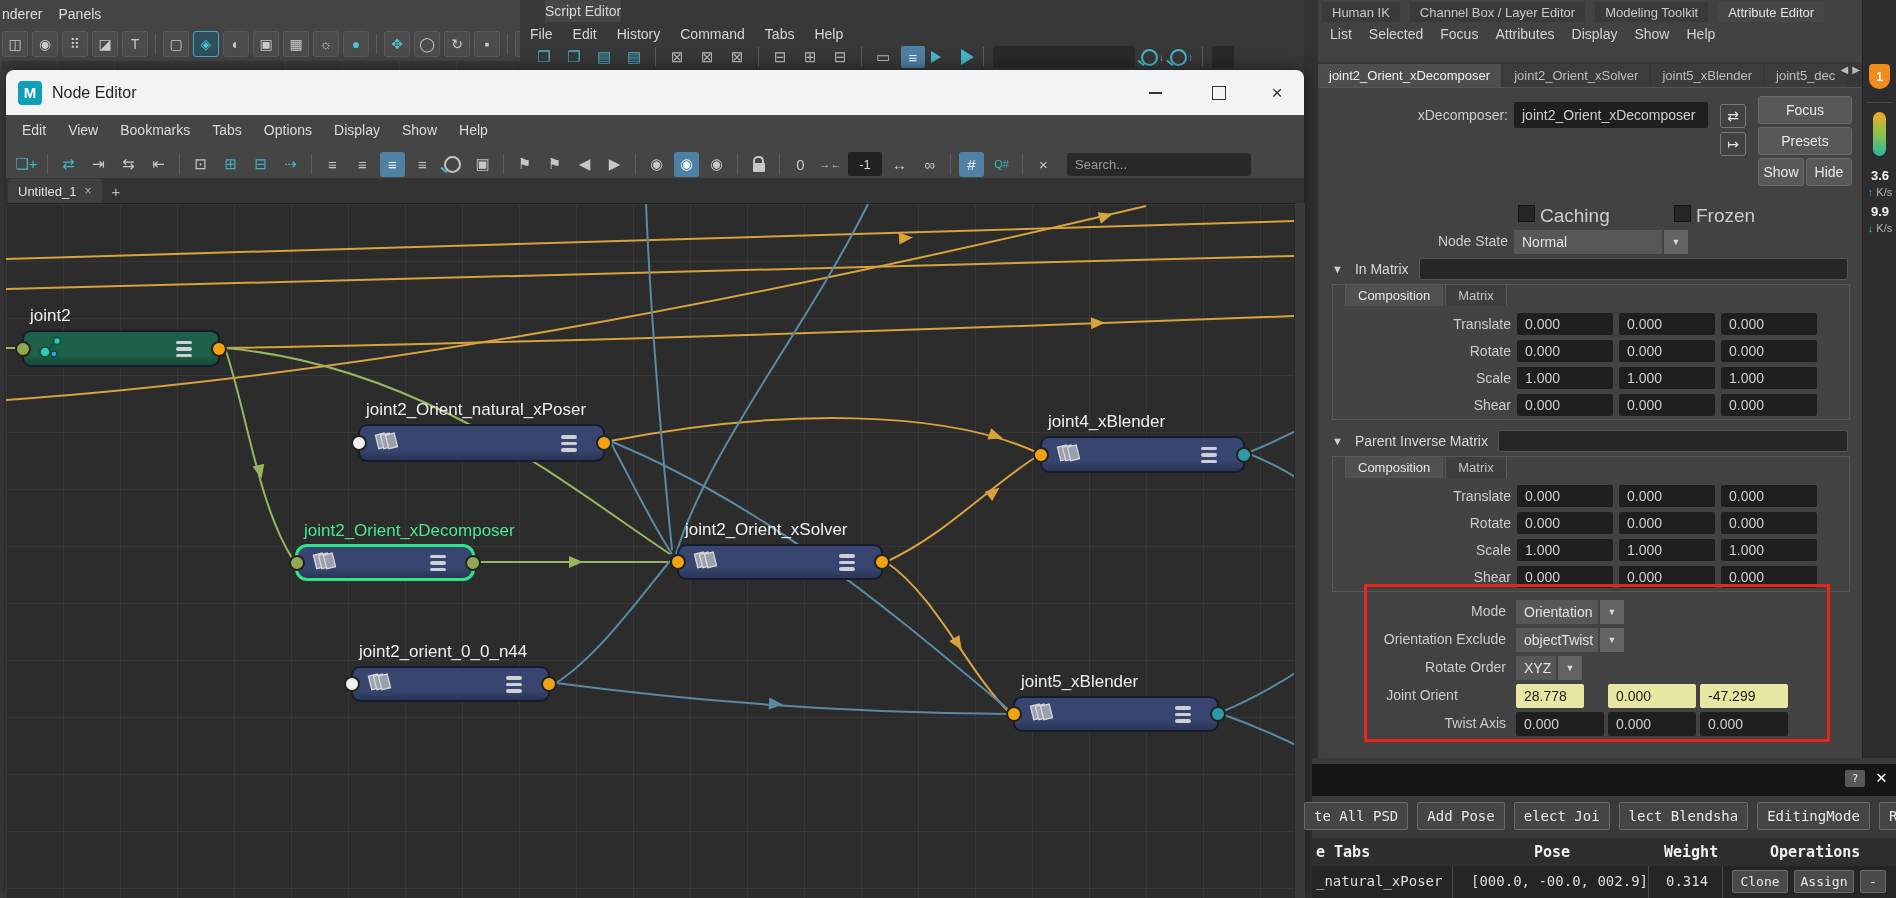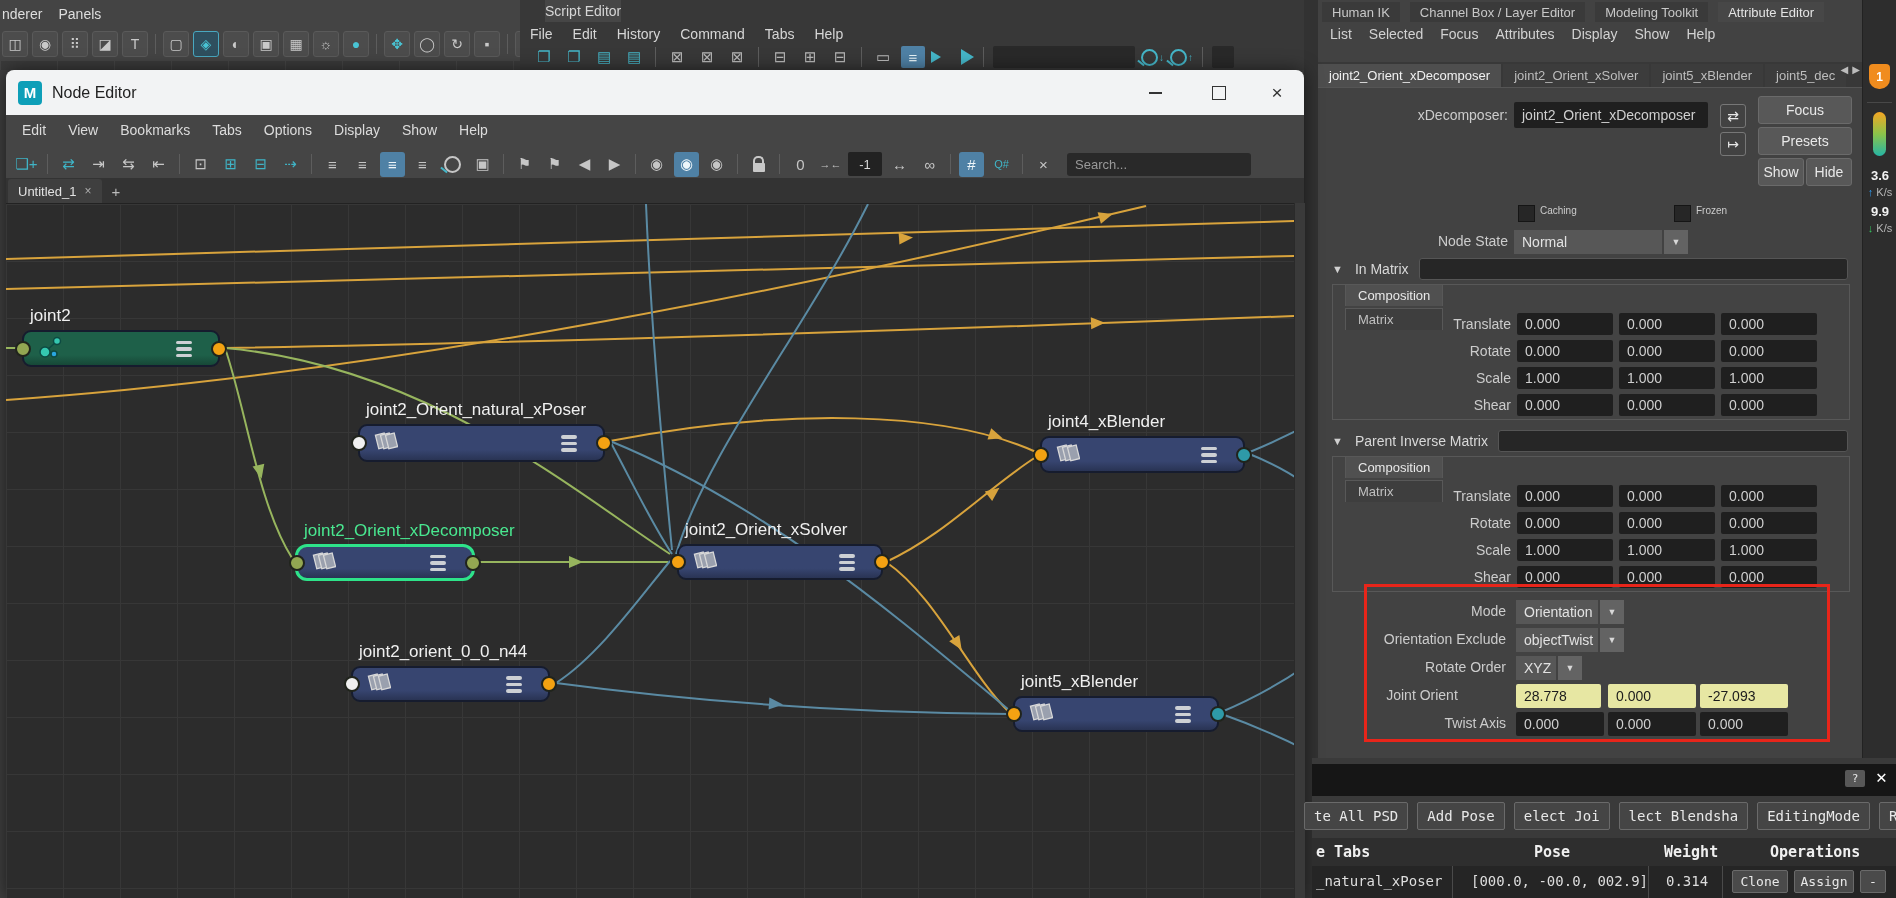--- a/index.html
+++ b/index.html
@@ -89,30 +89,30 @@
   .ntab{height:23px;padding:0 11px;background:#3c3c3c;color:#bdbdbd;font-size:13px;display:flex;align-items:center;white-space:nowrap;overflow:hidden;}
   .ntab.active{background:#4e4e4e;color:#f0f0f0;}
   #tab-arrows{position:absolute;right:2px;top:64px;display:flex;gap:4px;color:#bbb;font-size:10px;}
   .rowlabel{position:absolute;font-size:14px;color:#cccccc;text-align:right;}
   .field{position:absolute;background:#1f1f1f;color:#cfcfcf;font-size:14px;display:flex;align-items:center;
          padding-left:8px;box-sizing:border-box;border-radius:2px;}
   .field.yellow{background:#e7e7a3;color:#1c1c1c;}
   .btn{position:absolute;background:#585858;border:1px solid #6a6a6a;border-radius:3px;color:#e8e8e8;
        font-size:14px;display:flex;align-items:center;justify-content:center;box-sizing:border-box;}
   .chk{position:absolute;width:15px;height:15px;background:#262626;border:1px solid #151515;}
-  .chklabel{position:absolute;font-size:10px;color:#cccccc;}
+  .chklabel{position:absolute;font-size:19px;color:#cccccc;}
   .drop{position:absolute;display:flex;}
   .drop .val{background:#575757;color:#e2e2e2;font-size:14px;display:flex;align-items:center;padding:0 8px;box-sizing:border-box;}
   .drop .arr{background:#636363;margin-left:2px;display:flex;align-items:center;justify-content:center;color:#d8d8d8;font-size:9px;}
   .sect-head{position:absolute;display:flex;align-items:center;}
   .sect-head .tri{color:#d0d0d0;font-size:11px;margin-right:12px;}
   .sect-head .ttl{font-size:14px;color:#d8d8d8;margin-right:10px;}
   .sect-head .longfield{height:20px;background:#262626;border:1px solid #555;border-radius:3px;flex:1;}
   .groupbox{position:absolute;border:1px solid #585858;background:#434343;}
-  .gb-tabs{position:absolute;left:12px;top:-1px;display:flex;gap:2px;flex-direction:column;}
+  .gb-tabs{position:absolute;left:12px;top:-1px;display:flex;gap:2px;}
   .gb-tab{height:21px;padding:0 12px;font-size:13px;display:flex;align-items:center;background:#3e3e3e;color:#c0c0c0;border:1px solid #585858;border-bottom:none;}
   .gb-tab.active{background:#505050;color:#e8e8e8;}
   #redbox{left:1364px;top:584px;width:466px;height:158px;border:3px solid #e8251a;box-sizing:border-box;z-index:5;}
   
   #strip{left:1862px;top:0;width:34px;height:898px;background:#2d2d2d;border-left:1px solid #222;}
   #shield{left:6px;top:64px;width:21px;height:25px;background:#f08c1e;border-radius:4px 4px 10px 10px;
           display:flex;align-items:center;justify-content:center;color:#fff;font-size:12px;font-weight:bold;}
   #strip-div{left:4px;top:102px;width:25px;height:1px;background:#484848;}
   #capsule{left:10px;top:112px;width:13px;height:44px;border-radius:7px;
            background:linear-gradient(#f5a623,#8bc34a,#26b5a5);}
@@ -336,23 +336,23 @@
         <div class="drop" style="left: 198px; top: 628px;">
           <span class="val" style="width: 82px; height: 24px;">objectTwist</span>
           <span class="arr" style="width: 24px; height: 24px;">▼</span>
         </div>
         <div class="rowlabel" style="left: 20px; top: 659px; width: 168px;">Rotate Order</div>
         <div class="drop" style="left: 198px; top: 656px;">
           <span class="val" style="width: 40px; height: 24px;">XYZ</span>
           <span class="arr" style="width: 24px; height: 24px;">▼</span>
         </div>
         <div class="rowlabel" style="left: 20px; top: 687px; width: 168px; text-align: center;">Joint Orient</div>
-        <div class="field yellow" style="left: 198px; top: 684px; width: 85px; height: 24px;">28.778</div>
+        <div class="field yellow" style="left: 198px; top: 684px; width: 68px; height: 24px;">28.778</div>
         <div class="field yellow" style="left: 290px; top: 684px; width: 88px; height: 24px;">0.000</div>
-        <div class="field yellow" style="left: 382px; top: 684px; width: 88px; height: 24px;">-27.093</div>
+        <div class="field yellow" style="left: 382px; top: 684px; width: 88px; height: 24px;">-47.299</div>
         <div class="rowlabel" style="left: 20px; top: 715px; width: 168px;">Twist Axis</div>
         <div class="field" style="left: 198px; top: 712px; width: 88px; height: 24px;">0.000</div>
         <div class="field" style="left: 290px; top: 712px; width: 88px; height: 24px;">0.000</div>
         <div class="field" style="left: 382px; top: 712px; width: 88px; height: 24px;">0.000</div>
       </div>
   </div>
 
   <div class="abs" id="redbox"></div>
 
   <div class="abs" id="strip">

